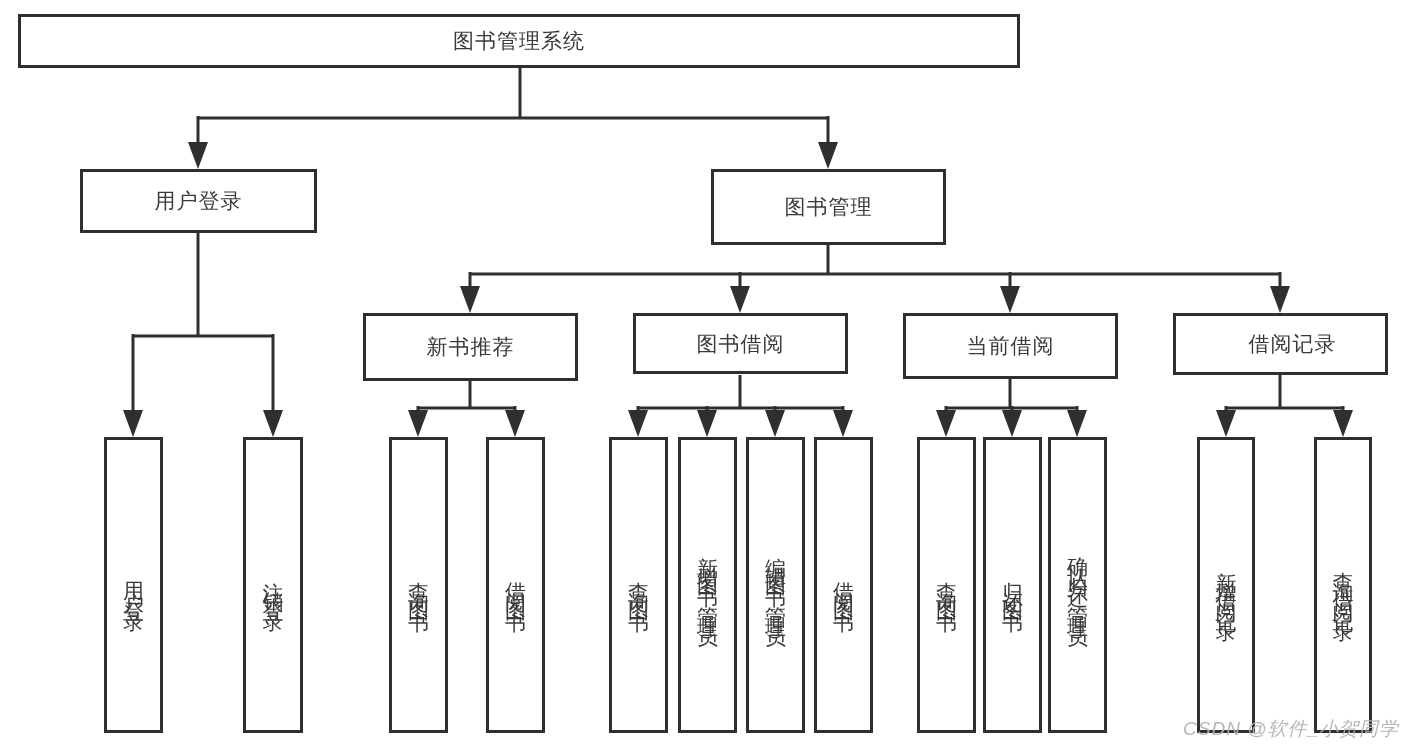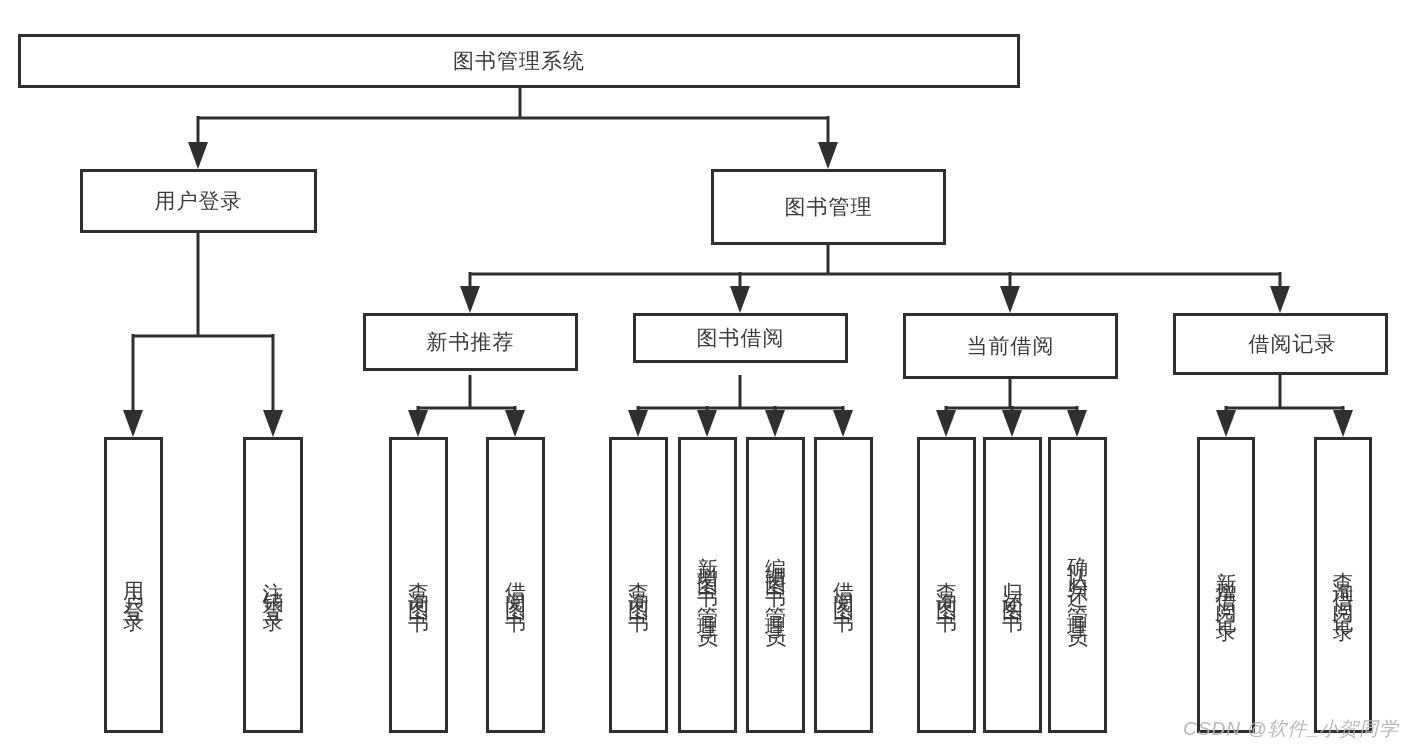--- a/index.html
+++ b/index.html
@@ -117,35 +117,35 @@
     <polygon points="1067,410 1087,410 1077,437"></polygon>
 
     <line x1="1280" y1="375" x2="1280" y2="409"></line>
     <line x1="1226" y1="408" x2="1343" y2="408"></line>
     <line x1="1226" y1="406" x2="1226" y2="414"></line>
     <polygon points="1216,410 1236,410 1226,437"></polygon>
     <line x1="1343" y1="406" x2="1343" y2="414"></line>
     <polygon points="1333,410 1353,410 1343,437"></polygon>
   </svg>
 
-  <div class="node" style="left:18px; top:14px; width:1002px; height:54px;margin-top:20px;">
+  <div class="node" style="left:18px; top:14px; width:1002px; height:54px;">
     <span>图书管理系统</span>
   </div>
 
   <div class="node" style="left:80px; top:169px; width:237px; height:64px;">
     <span>用户登录</span>
   </div>
   <div class="node" style="left:711px; top:169px; width:235px; height:76px;">
     <span>图书管理</span>
   </div>
 
-  <div class="node" style="left:363px; top:313px; width:215px; height:58px;">
+  <div class="node" style="left:363px; top:313px; width:215px; height:68px;">
     <span>新书推荐</span>
   </div>
-  <div class="node" style="left:633px; top:313px; width:215px; height:50px;">
+  <div class="node" style="left:633px; top:313px; width:215px; height:61px;">
     <span>图书借阅</span>
   </div>
   <div class="node" style="left:903px; top:313px; width:215px; height:66px;">
     <span>当前借阅</span>
   </div>
   <div class="node" style="left:1173px; top:313px; width:215px; height:62px;padding-left:24px;">
     <span>借阅记录</span>
   </div>
 
   <div class="node leaf" style="left:104px; top:437px; width:59px; height:296px;">

